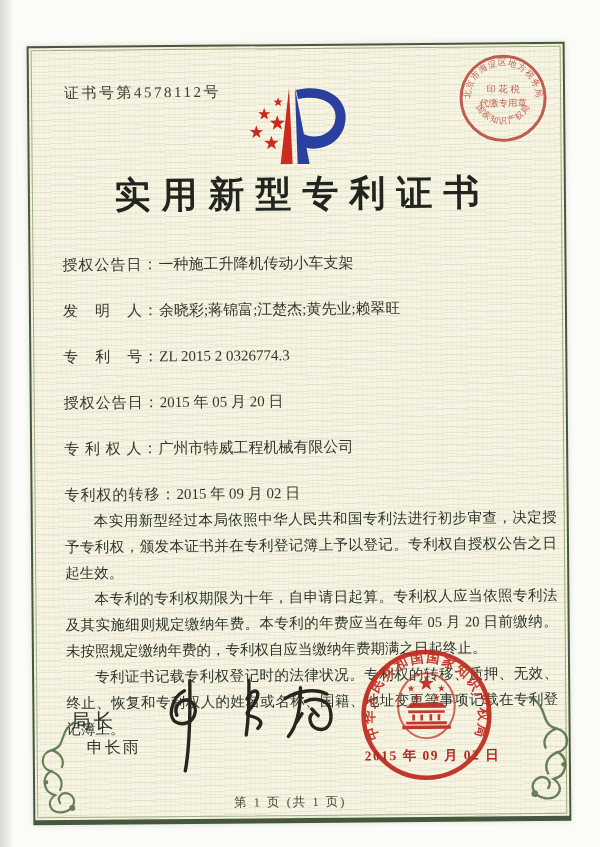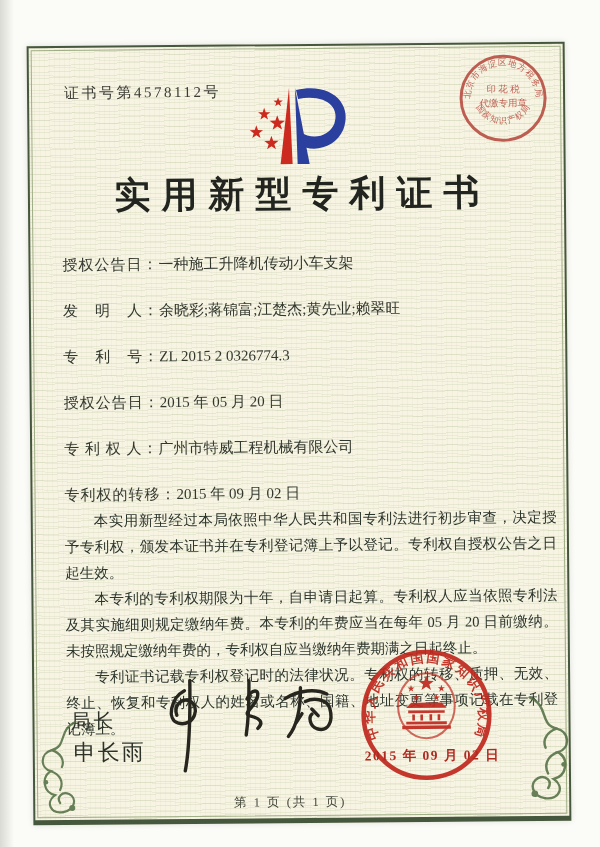--- a/index.html
+++ b/index.html
@@ -28,21 +28,21 @@
   .tax-stamp{position:absolute;left:420px;top:-4px;width:108px;height:112px;opacity:.85;}
   .title{position:absolute;left:0;top:124px;width:100%;text-align:center;
     font-size:36px;font-weight:bold;letter-spacing:11px;padding-left:11px;box-sizing:border-box;color:#22251f;}
   .fields{position:absolute;left:32px;top:206px;width:480px;font-size:15px;color:#33382f;}
   .fields .row{line-height:22px;margin-bottom:24px;white-space:nowrap;}
   .fields .lbl{letter-spacing:1px;}
   .body-text{position:absolute;left:32px;top:460px;width:492px;font-size:14.5px;
     line-height:26px;color:#2c352c;text-align:justify;}
   .body-text p{margin:0;text-indent:2em;}
   .sig-title{position:absolute;left:36px;top:660px;font-size:20px;letter-spacing:3px;color:#2e332a;}
-  .sig-name{position:absolute;left:39px;top:690px;font-size:22px;letter-spacing:2px;color:#2e332a;}
+  .sig-name{position:absolute;left:52px;top:690px;font-size:16px;letter-spacing:2px;color:#2e332a;}
   .signature{position:absolute;left:118px;top:622px;width:210px;height:110px;transform:rotate(-3deg);}
   .big-seal{position:absolute;left:316px;top:594px;width:152px;height:152px;opacity:.92;}
   .seal-date{position:absolute;left:330px;top:702px;font-size:13.5px;font-weight:bold;
     letter-spacing:1.5px;color:#b02a20;}
   .footer{position:absolute;left:0;top:748px;width:100%;text-align:center;
     font-size:12.5px;letter-spacing:2px;color:#44483c;transform:translateX(-12px);}
   .ornament-bl{position:absolute;left:1px;top:672px;width:50px;height:96px;}
   .ornament-br{position:absolute;right:-6px;top:640px;width:56px;height:130px;transform:scaleX(-1);}
   .stamp-txt{fill:#b5453a;}
   .seal-txt{fill:#c0281e;}

